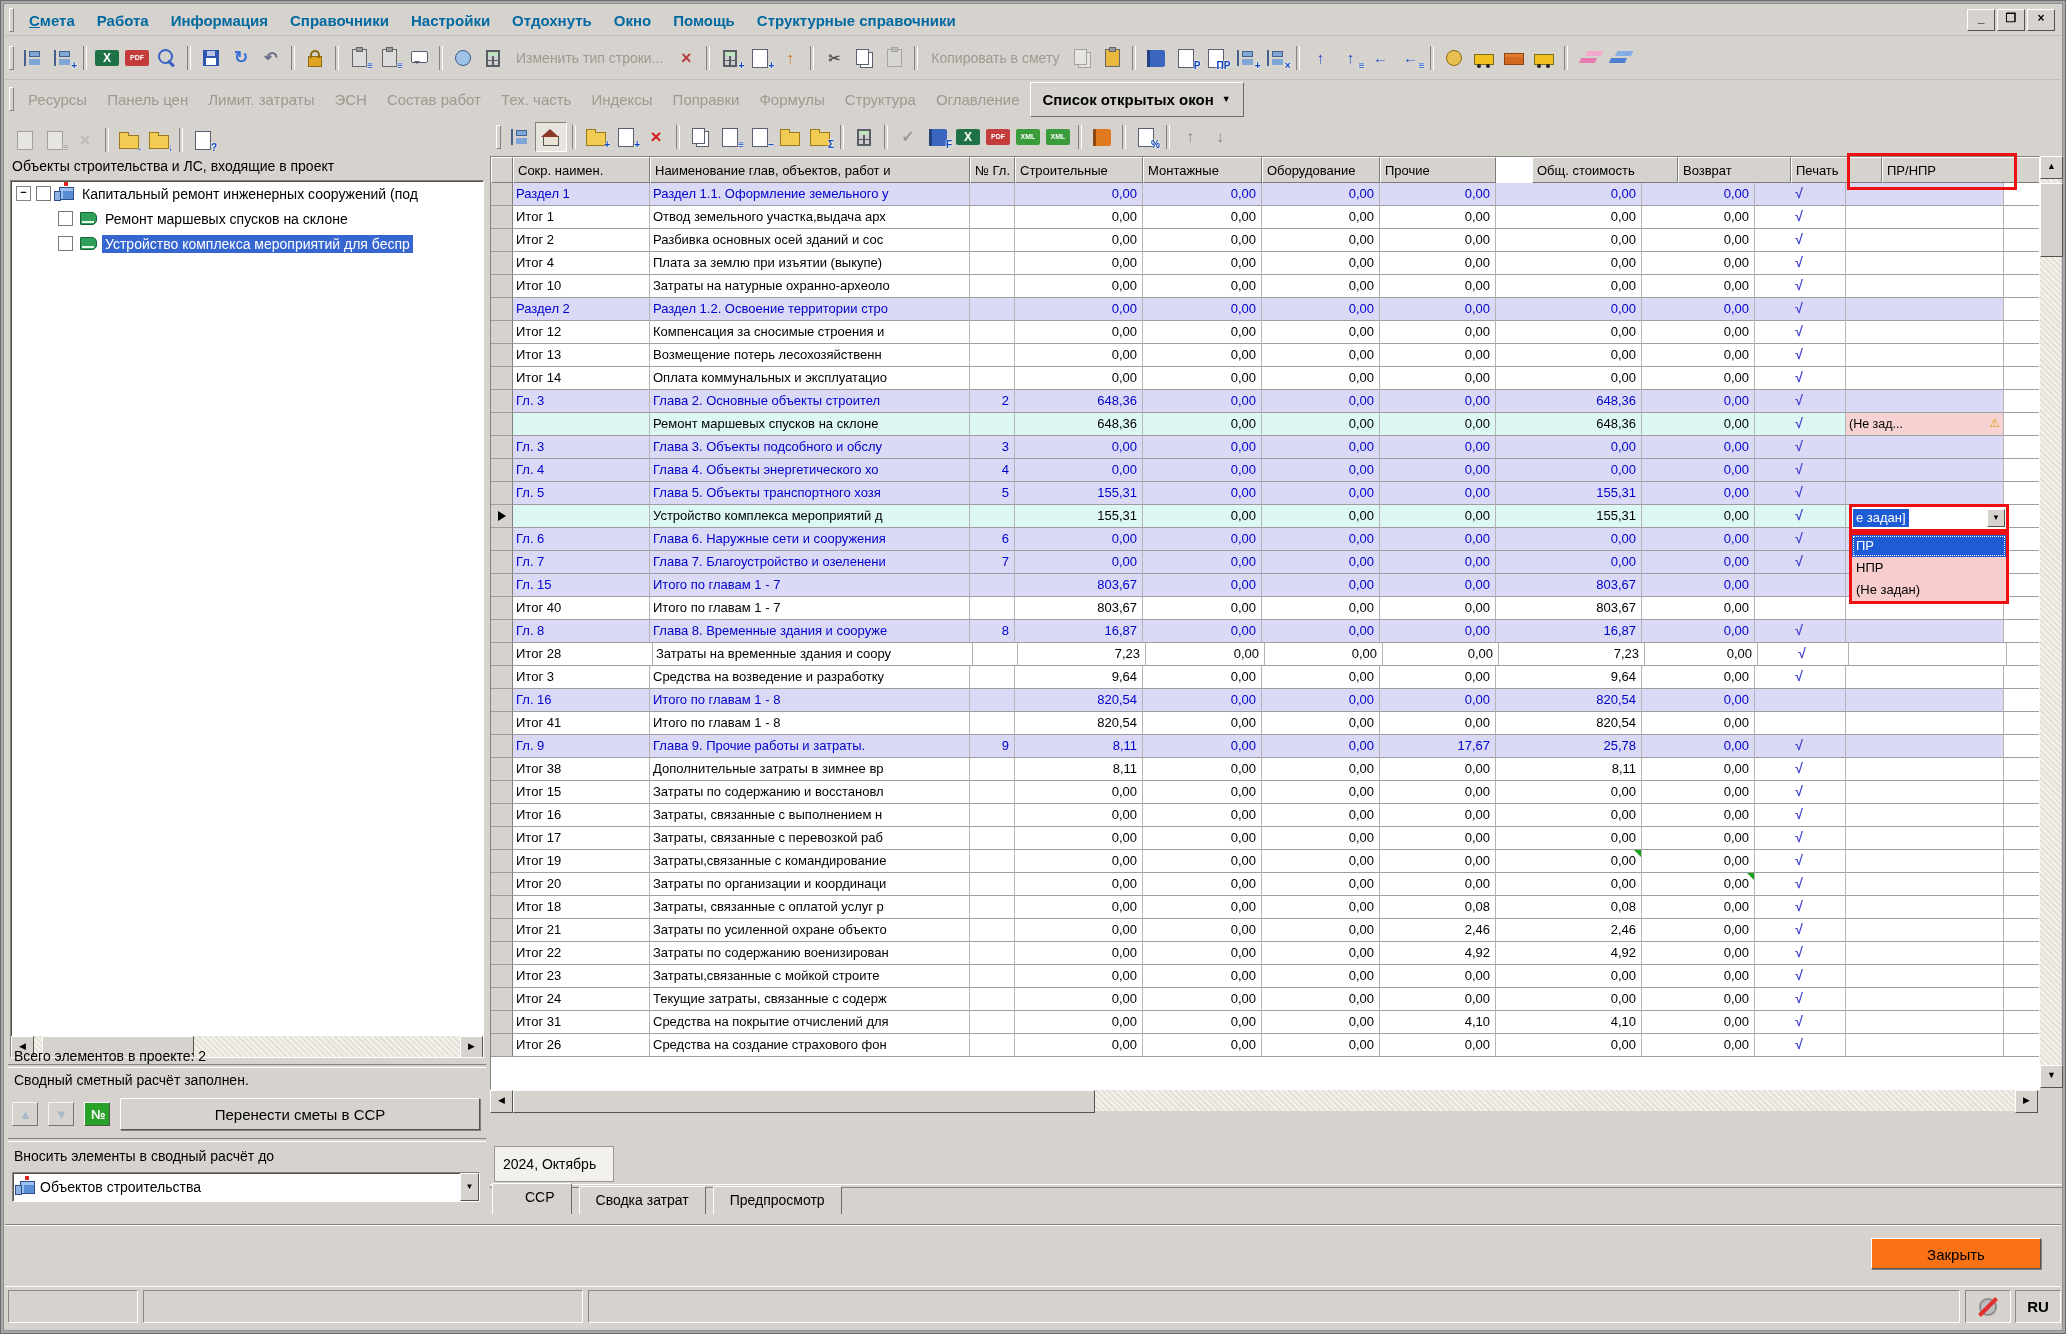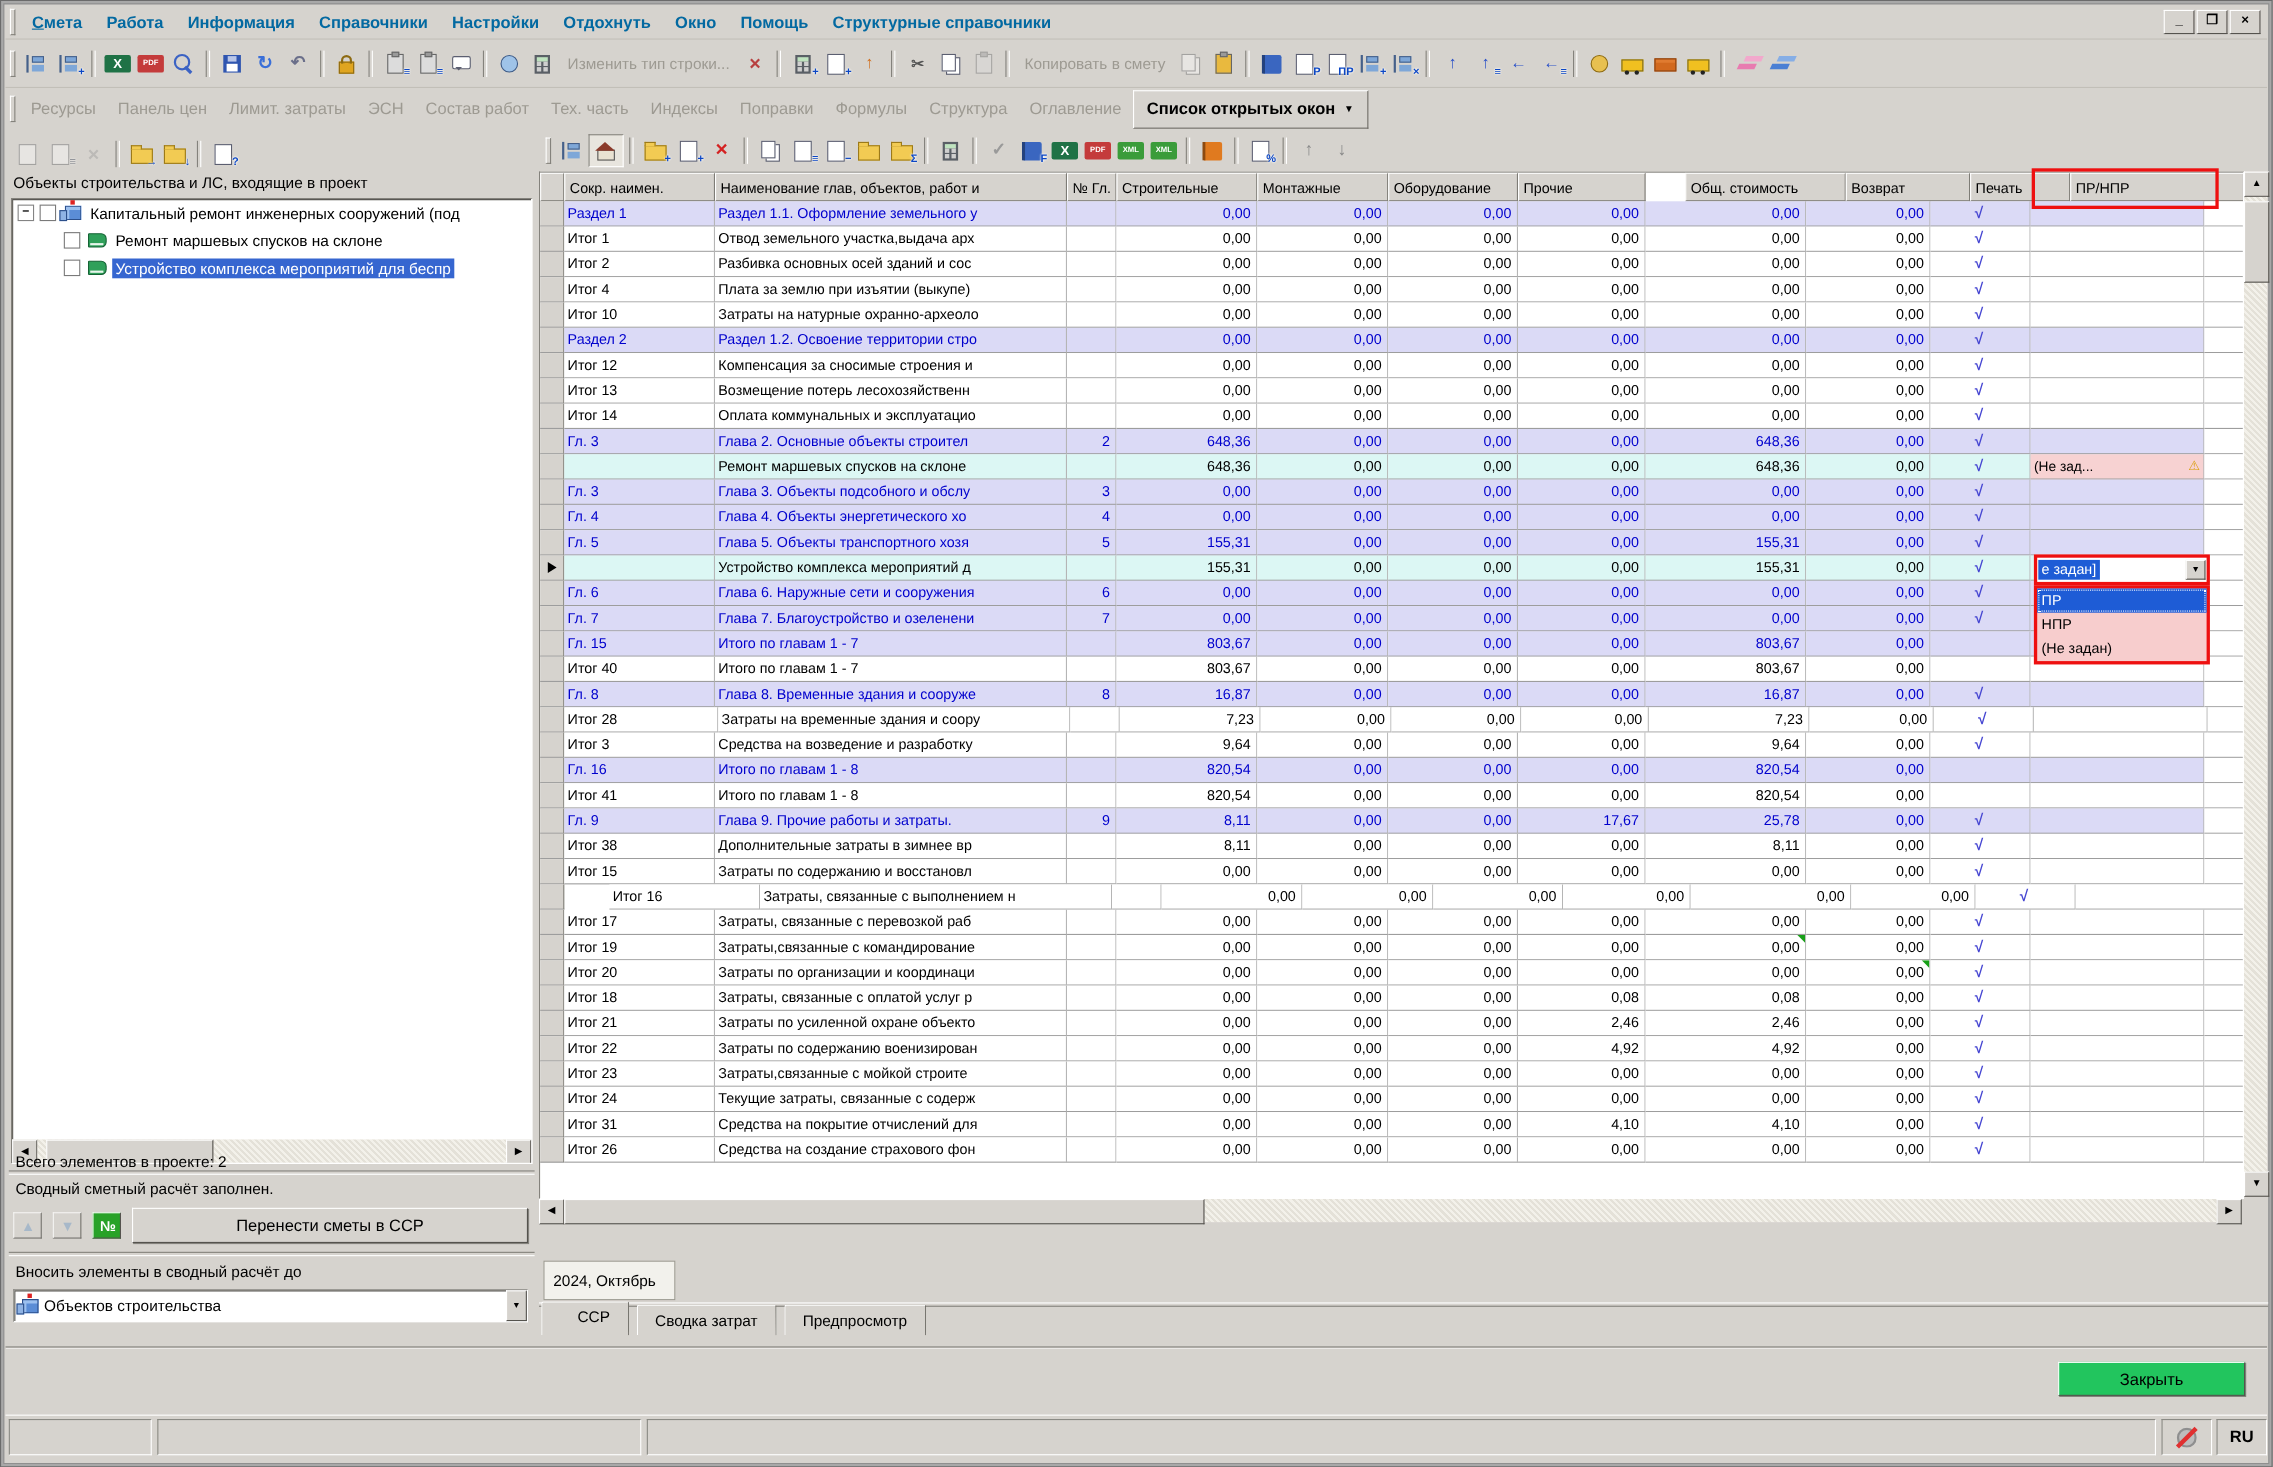--- a/index.html
+++ b/index.html
@@ -141,21 +141,21 @@
   
   .periodtab{position:absolute;left:494px;top:1146px;width:120px;height:36px;background:#f2f1ec;
      border:1px solid #9a988f;font-size:14px;line-height:34px;padding-left:8px;box-sizing:border-box;}
   .tabline{position:absolute;left:490px;top:1184px;width:1572px;height:2px;border-top:1px solid #fff;border-bottom:1px solid #84827c;}
   .btabs{position:absolute;left:492px;top:1186px;height:32px;}
   .btab{display:inline-block;padding:5px 16px 6px;background:#d6d3ce;border:1px solid;border-color:#fff #6e6c66 #6e6c66 #fff;
      border-bottom:none;margin-right:7px;font-size:14px;border-radius:2px 2px 0 0;vertical-align:top;}
   .btab.active{position:relative;top:-3px;padding-bottom:9px;padding-left:32px;}
   
   .bottomstrip{position:absolute;left:5px;top:1224px;right:5px;height:58px;border-top:1px solid #84827c;box-shadow:0 1px 0 #fff inset;}
-  .closebtn{position:absolute;right:20px;top:13px;width:170px;height:31px;background:#22c55e;
+  .closebtn{position:absolute;right:20px;top:13px;width:170px;height:31px;background:#f97316;
      border:1px solid;border-color:#fff #55534e #55534e #fff;box-shadow:1px 1px 0 #84827c;
      font:15px/29px "Liberation Sans",sans-serif;text-align:center;}
   .statusbar{position:absolute;left:5px;top:1286px;right:5px;height:40px;border-top:1px solid #fff;}
   .spanel{position:absolute;top:3px;height:33px;background:#d6d3ce;border:1px solid;border-color:#8a8a84 #fff #fff #8a8a84;box-sizing:border-box;}
   .sp-lang{font:700 15px/31px "Liberation Sans",sans-serif;text-align:center;color:#000;}
   .sp-ic{display:flex;align-items:center;justify-content:center;}
   
   .redbox{position:absolute;border:3px solid #ee1010;z-index:40;pointer-events:none;}
   .comboedit{position:absolute;left:1849px;top:504px;width:160px;height:28px;background:#fff;
      border:3px solid #ee1010;box-sizing:border-box;display:flex;align-items:center;z-index:50;}
@@ -980,21 +980,21 @@
           <span class="cell num" style="width: 146px;">0,00</span>
           <span class="cell num" style="width: 113px;">0,00</span>
           <span class="cell num pcell" style="width: 91px;">
             <span class="chk">√</span>
           </span>
           <span class="cell pn" style="width: 158px;"></span>
           <span class="cell fill"></span>
         </div>
         <div class="trow w">
           <span class="cell mark" style="width: 22px;"></span>
-          <span class="cell a" style="width: 137px; margin-left: 41px;">Итог 16</span>
+          <span class="cell a" style="width: 137px;">Итог 16</span>
           <span class="cell nm" style="width: 320px;">Затраты, связанные с выполнением н</span>
           <span class="cell num ch" style="width: 45px;"></span>
           <span class="cell num" style="width: 128px;">0,00</span>
           <span class="cell num" style="width: 119px;">0,00</span>
           <span class="cell num" style="width: 118px;">0,00</span>
           <span class="cell num" style="width: 116px;">0,00</span>
           <span class="cell num" style="width: 146px;">0,00</span>
           <span class="cell num" style="width: 113px;">0,00</span>
           <span class="cell num pcell" style="width: 91px;">
             <span class="chk">√</span>

